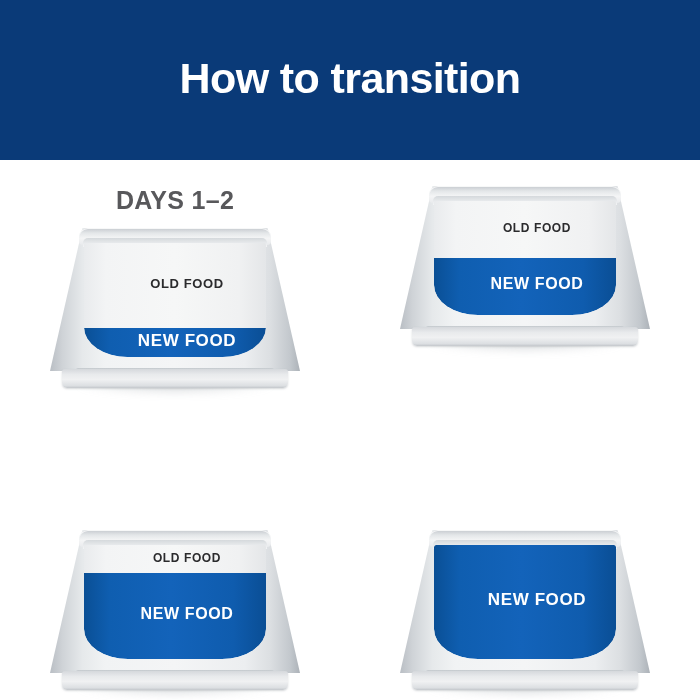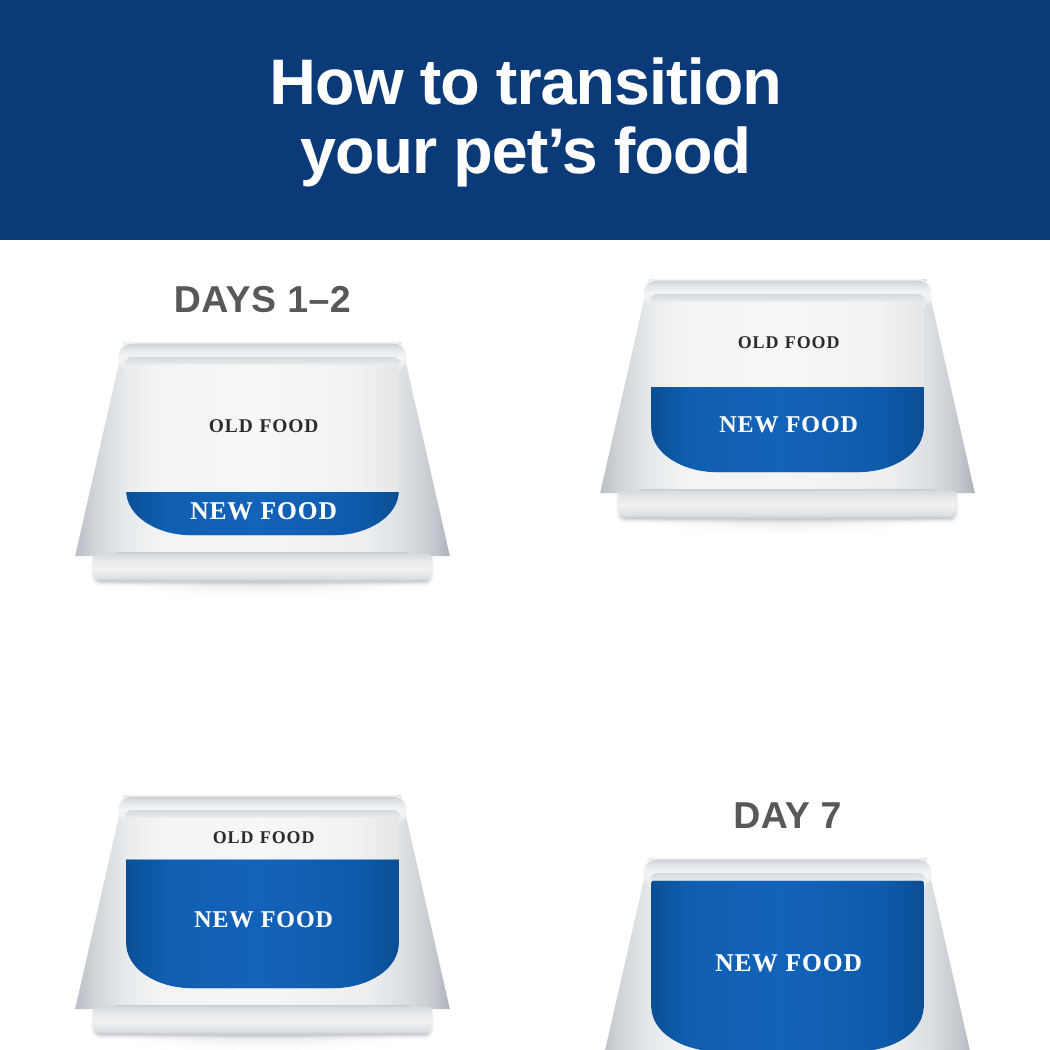--- a/index.html
+++ b/index.html
@@ -155,26 +155,26 @@
     background: linear-gradient(90deg,
         #0a4f95 0%, #0f5eb0 14%, #1363ba 48%, #0f5cae 82%, #0a4e95 100%);
     border-radius: 0 0 44px 44px / 0 0 30px 30px;
   }
   .food-new.full {
     border-radius: 2px 2px 44px 44px / 2px 2px 30px 30px;
   }
 
   .food-label {
     position: absolute;
-    left: 1px;
+    left: 12px;
     width: 100%;
     text-align: center;
     font-weight: bold;
     white-space: nowrap;
-    font-family: Liberation Serif, serif;
+    font-family: Liberation Sans, sans-serif;
   }
   .label-old {
     color: #2b2b2d;
     letter-spacing: 0.6px;
   }
   .label-new {
     color: #ffffff;
     letter-spacing: 0.6px;
   }
 
@@ -199,21 +199,20 @@
     background: linear-gradient(180deg, #c8ccd0 0%, #e2e5e7 100%);
     border-radius: 2px;
   }
 </style>
 </head>
 <body>
 
 <div class="header">
   <div class="header-title">
     <span>How to transition</span>
-    <span class="line2">your pet’s food</span>
   </div>
 </div>
 
 <div class="steps">
 
   <div class="step">
     <div class="step-label">DAYS 1–2</div>
     <div class="bowl-wrap">
       <div class="bowl-reflection"></div>
       <div class="bowl-body"></div>
@@ -258,21 +257,20 @@
         <div class="food-new" style="height: 86px;">
           <div class="food-label label-new" style="font-size: 16px; top: 32px;">NEW FOOD</div>
         </div>
       </div>
       <div class="bowl-base-notch"></div>
       <div class="bowl-base"></div>
     </div>
   </div>
 
   <div class="step">
-    <div class="step-label">DAY 7</div>
     <div class="bowl-wrap">
       <div class="bowl-reflection"></div>
       <div class="bowl-body"></div>
       <div class="bowl-rim"></div>
       <div class="bowl-rim-inner"></div>
       <div class="bowl-well">
 
         <div class="food-new full" style="height: 114px;">
           <div class="food-label label-new" style="font-size: 17px; top: 45px;">NEW FOOD</div>
         </div>

